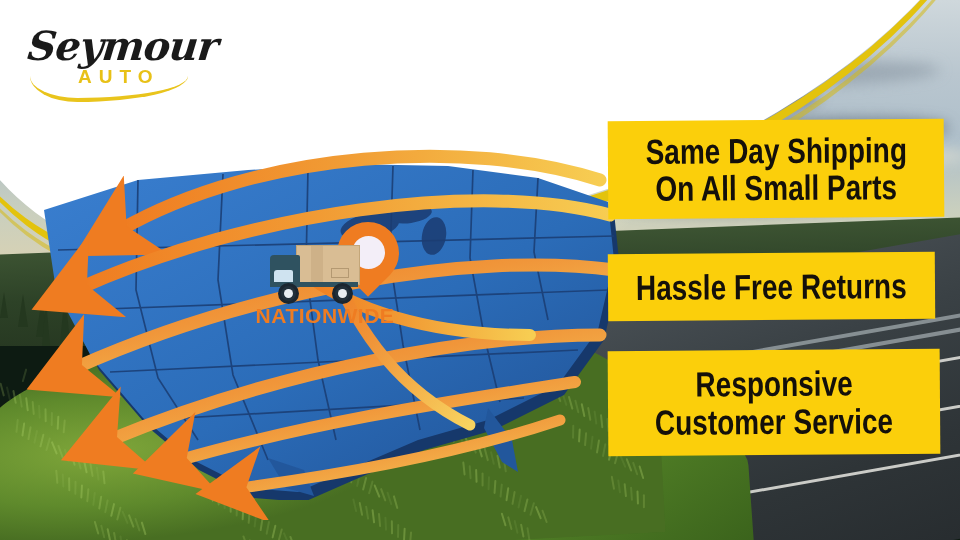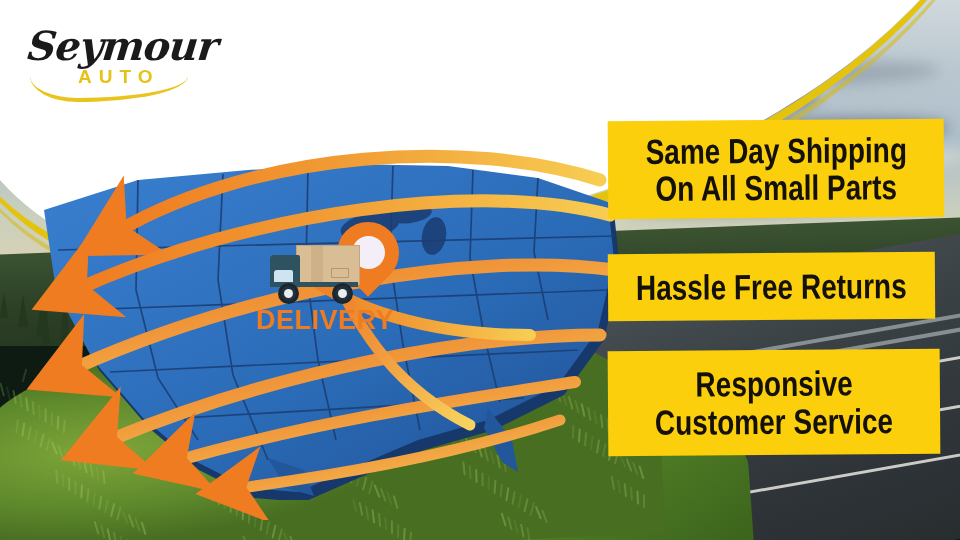--- a/index.html
+++ b/index.html
@@ -603,21 +603,21 @@
         <div class="truck-tape"></div>
       </div>
     <div class="truck-cab">
         <div class="truck-win"></div>
       </div>
     <div class="truck-base"></div>
     <div class="wheel w1"></div>
     <div class="wheel w2"></div>
   </div>
   <div class="caption">
-    <div class="cap2">DELIVERY</div>
+    <div class="cap1">NATIONWIDE</div>
   </div>
 
   <div class="logo">
     <div class="logo-script">Seymour</div>
     <div class="logo-auto">AUTO</div>
     <div class="logo-swoosh"></div>
   </div>
 
   <div class="banner" id="banner1">
     <div class="line">Same Day Shipping</div>

